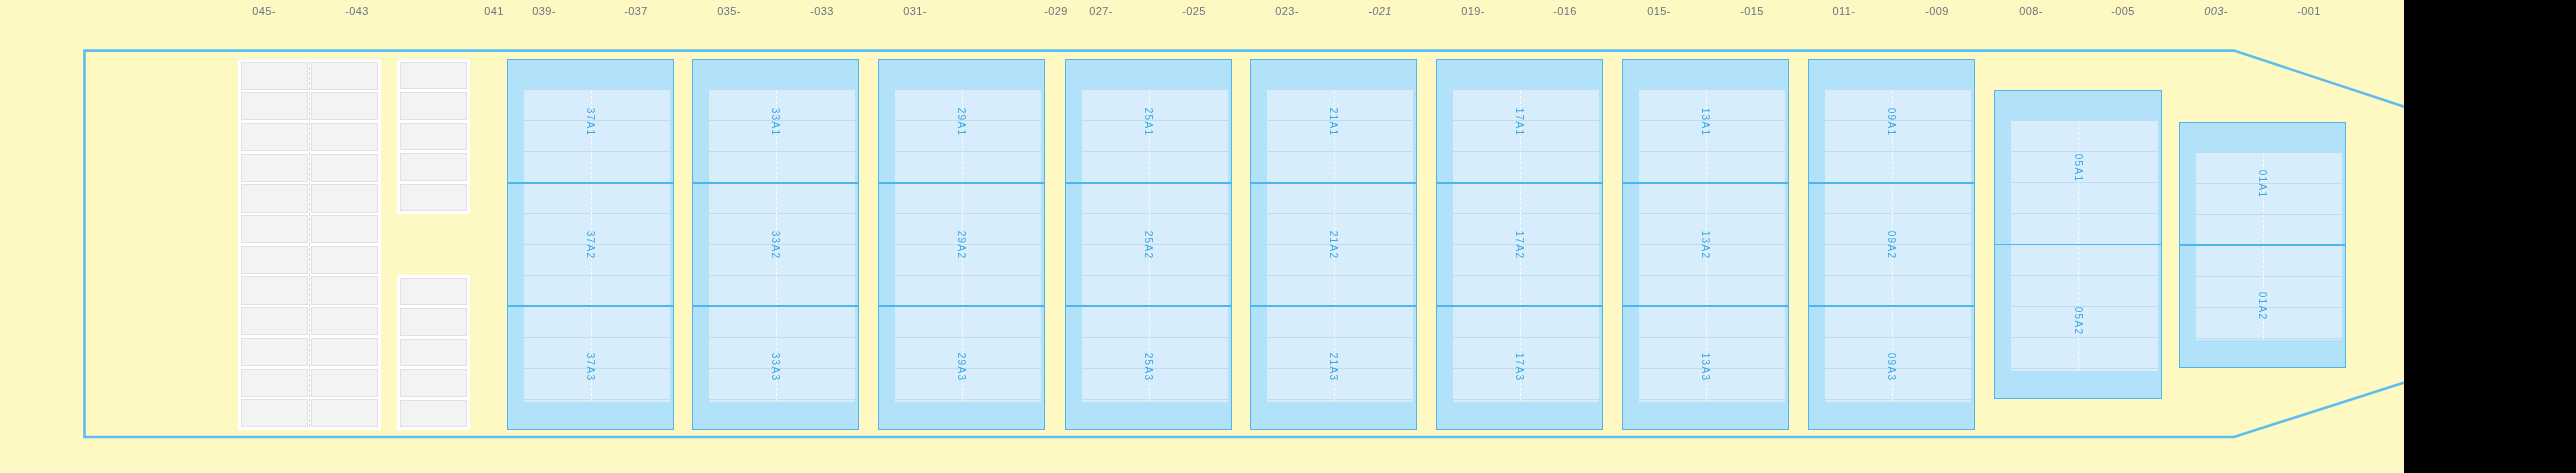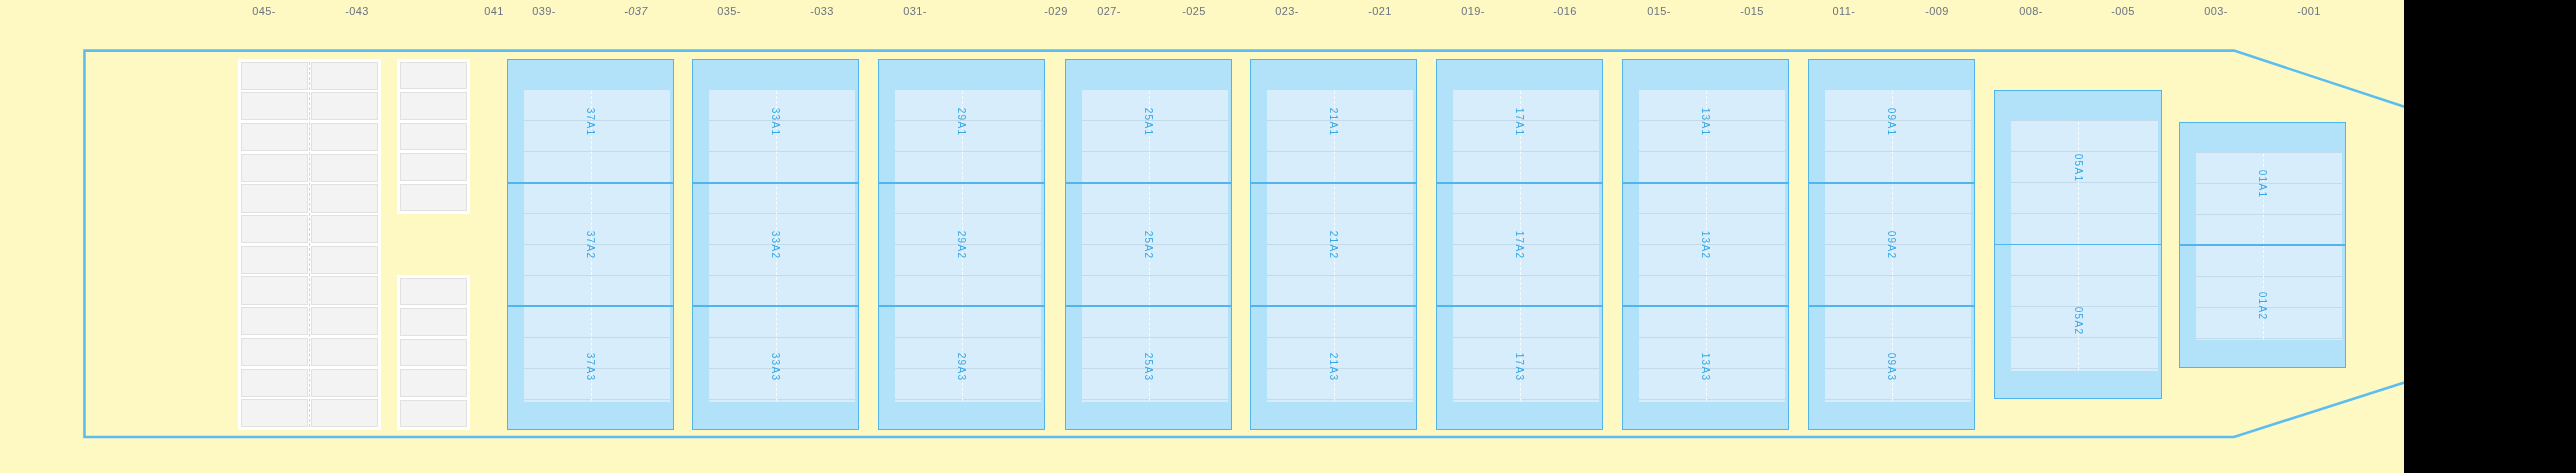--- a/index.html
+++ b/index.html
@@ -52,38 +52,38 @@
 </style>
 </head>
 <body>
 
 <div class="stage">
   <div class="ruler">
       <div class="ruler-label" style="left: 264px;">045-</div>
       <div class="ruler-label" style="left: 357px;">-043</div>
       <div class="ruler-label" style="left: 450px; margin-left: 44px;">041</div>
       <div class="ruler-label" style="left: 544px;">039-</div>
-      <div class="ruler-label" style="left: 636px; font-style: italic;">-037</div>
+      <div class="ruler-label" style="left: 636px;">-037</div>
       <div class="ruler-label" style="left: 729px;">035-</div>
       <div class="ruler-label" style="left: 822px;">-033</div>
       <div class="ruler-label" style="left: 915px;">031-</div>
       <div class="ruler-label" style="left: 1056px;">-029</div>
-      <div class="ruler-label" style="left: 1101px; margin-left: 8px;">027-</div>
+      <div class="ruler-label" style="left: 1101px;">027-</div>
       <div class="ruler-label" style="left: 1194px;">-025</div>
       <div class="ruler-label" style="left: 1287px;">023-</div>
-      <div class="ruler-label" style="left: 1380px;">-021</div>
+      <div class="ruler-label" style="left: 1380px; font-style: italic;">-021</div>
       <div class="ruler-label" style="left: 1473px;">019-</div>
       <div class="ruler-label" style="left: 1565px;">-016</div>
       <div class="ruler-label" style="left: 1659px;">015-</div>
       <div class="ruler-label" style="left: 1752px;">-015</div>
       <div class="ruler-label" style="left: 1844px;">011-</div>
       <div class="ruler-label" style="left: 1937px;">-009</div>
       <div class="ruler-label" style="left: 2031px;">008-</div>
       <div class="ruler-label" style="left: 2123px;">-005</div>
-      <div class="ruler-label" style="left: 2216px;">003-</div>
+      <div class="ruler-label" style="left: 2216px; font-style: italic;">003-</div>
       <div class="ruler-label" style="left: 2309px;">-001</div>
     </div>
   <svg class="hull-svg" width="2576" height="473" viewBox="0 0 3000 551">
     <polygon fill="none" stroke-linejoin="miter" points="98,59 2602,59 2818,130 2973,285 2818,440 2602,509 98,509" stroke="#5BBDF0" stroke-width="3"></polygon>
   </svg>
   <div id="deck-layer">
       <div class="hatch" style="left: 238px; top: 59px; width: 143px; height: 371px; position: absolute; grid-template-columns: repeat(2, 1fr); grid-template-rows: repeat(12, 1fr);">
         <div class="hatch-cell"></div>
         <div class="hatch-cell"></div>
         <div class="hatch-cell"></div>

